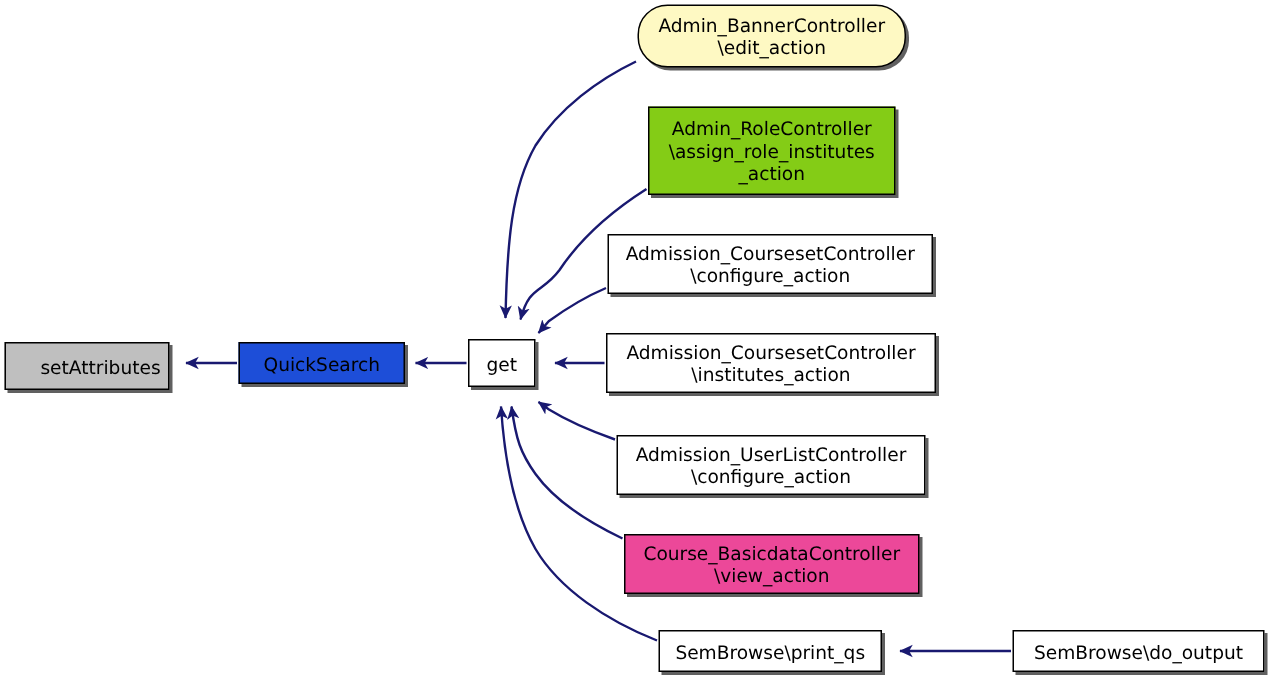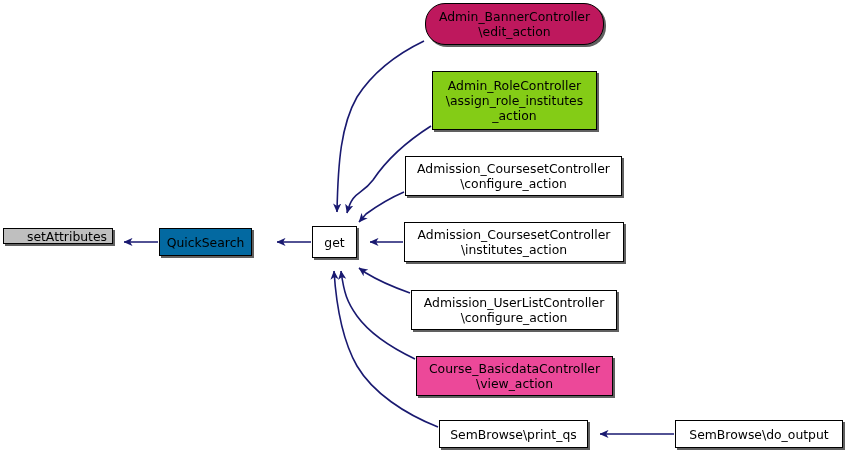--- a/index.html
+++ b/index.html
@@ -75,30 +75,30 @@
       <path d="M410,293 C393,287 379,281 366,273 L359,268"></path>
 
       <path d="M415,359 C392,348 370,334 357,316 C347,302 344,293 341,271"></path>
 
       <path d="M438,427 C405,414 373,393 357,366 C341,338 336,302 334,271"></path>
 
       <path d="M674,434 L600,434"></path>
     </g>
   </svg>
 
-  <div class="node highlight" style="left: 3px; top: 228px; width: 110px; height: 16px; border-color: rgb(0, 0, 0); background: rgb(191, 191, 191); padding-left: 18px;">
+  <div class="node highlight" style="left: 3px; top: 228px; width: 110px; height: 32px; border-color: rgb(0, 0, 0); background: rgb(191, 191, 191); padding-left: 18px;">
     <span>setAttributes</span>
   </div>
-  <div class="node" style="left: 159px; top: 228px; width: 93px; height: 28px; border-color: rgb(0, 0, 0); background: #0369a1;">
+  <div class="node" style="left: 159px; top: 228px; width: 111px; height: 28px; border-color: rgb(0, 0, 0); background: #1d4ed8;">
     <span>QuickSearch</span>
   </div>
   <div class="node" style="left: 312px; top: 226px; width: 45px; height: 32px; border-color: rgb(0, 0, 0); background: rgb(255, 255, 255); align-items: center;">
     <span>get</span>
   </div>
-  <div class="node" style="left: 425px; top: 3px; width: 179px; height: 42px; border-color: rgb(0, 0, 0); background: #be185d; border-radius: 20px;">
+  <div class="node" style="left: 425px; top: 3px; width: 179px; height: 42px; border-color: rgb(0, 0, 0); background: #fef9c3; border-radius: 20px;">
     <span>Admin_BannerController
 \edit_action</span>
   </div>
   <div class="node" style="left: 432px; top: 71px; width: 165px; height: 59px; border-color: rgb(0, 0, 0); background: #84cc16;">
     <span>Admin_RoleController
 \assign_role_institutes
 _action</span>
   </div>
   <div class="node" style="left: 405px; top: 156px; width: 217px; height: 40px; border-color: rgb(0, 0, 0); background: rgb(255, 255, 255);">
     <span>Admission_CoursesetController

